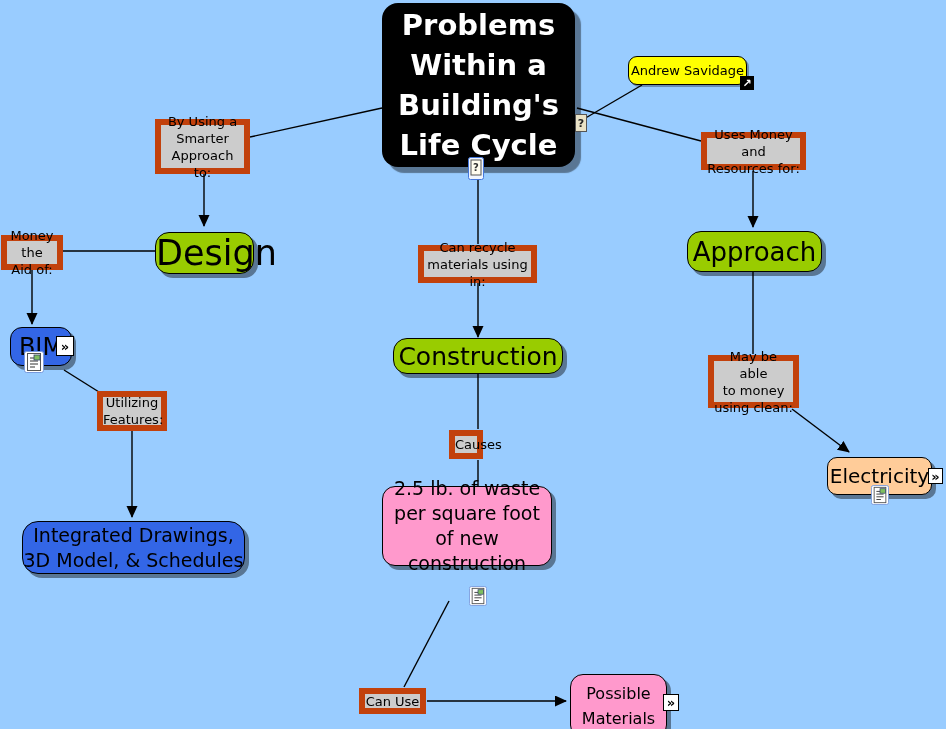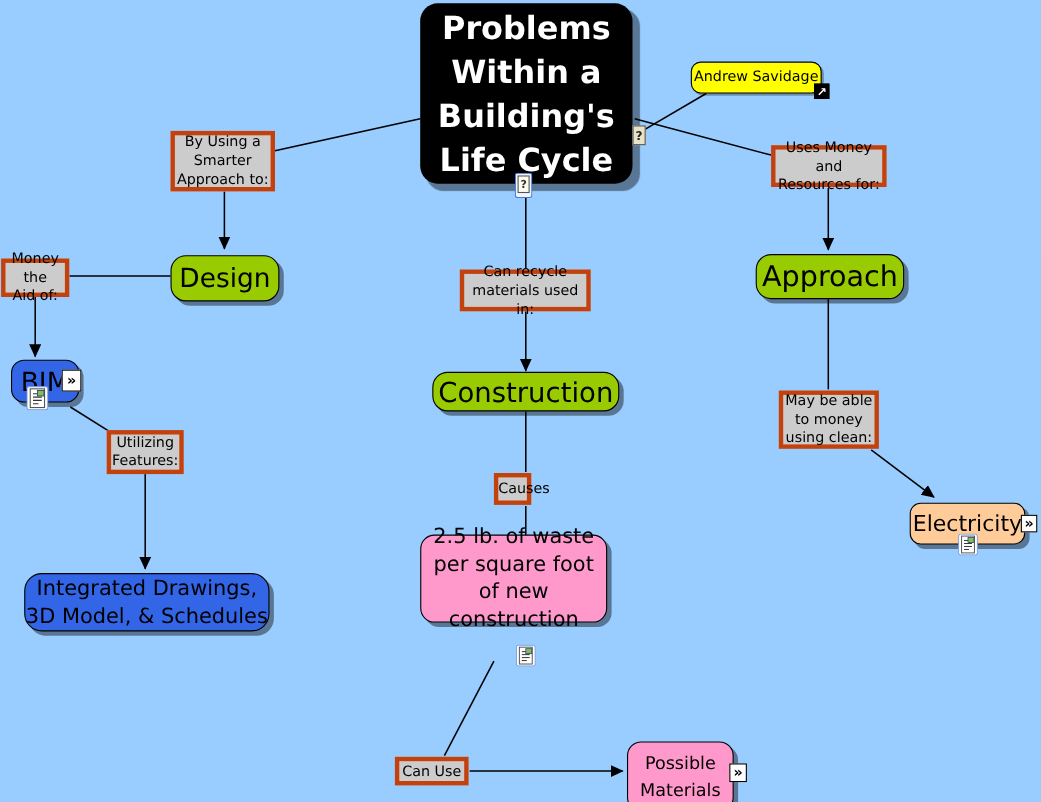--- a/index.html
+++ b/index.html
@@ -28,21 +28,21 @@
   }
   .green{background:#99CC00;border-radius:14px;}
   .blue{background:#3366E6;border-radius:12px;}
   .pink{background:#FF99CC;border-radius:13px;}
   .peach{background:#FFCC99;border-radius:10px;}
   .yellow{background:#FFFF00;border-radius:9px;font-size:13px;
     box-shadow:2px 2px 0 rgba(0,0,0,0.3);}
   .label{
     position:absolute;z-index:2;
     display:flex;align-items:center;justify-content:center;
-    background:#CCCCCC;border:4px solid #c2410c;
+    background:#CCCCCC;border:6px solid #c2410c;
     font-size:13px;line-height:17px;
     box-sizing:border-box;
   }
   .chip{
     position:absolute;z-index:4;
     display:flex;align-items:center;justify-content:center;
     box-sizing:border-box;
   }
   .chevron-chip{
     background:#fff;border:1.5px solid #000;
@@ -94,21 +94,21 @@
     <span>Problems
 Within a
 Building's
 Life Cycle</span>
   </div>
 
   <div class="node yellow" style="left:628px;top:56px;width:119px;height:29px;border-width:1px">
     <span>Andrew Savidage</span>
   </div>
 
-  <div class="node green" style="left:155px;top:232px;width:99px;height:42px;font-size:24px">
+  <div class="node green" style="left:155px;top:232px;width:99px;height:42px;font-size:35px">
     <span>Design</span>
   </div>
 
   <div class="node green" style="left:687px;top:231px;width:135px;height:41px;font-size:26px">
     <span>Approach</span>
   </div>
 
   <div class="node green" style="left:393px;top:338px;width:170px;height:36px;font-size:25px">
     <span>Construction</span>
   </div>
@@ -148,21 +148,21 @@
 Aid of:</span>
   </div>
 
   <div class="label" style="left:97px;top:391px;width:70px;height:40px">
     <span>Utilizing
 Features:</span>
   </div>
 
   <div class="label" style="left:418px;top:245px;width:119px;height:38px">
     <span>Can recycle
-materials used in:</span>
+materials using in:</span>
   </div>
 
   <div class="label" style="left:449px;top:430px;width:34px;height:29px">
     <span>Causes</span>
   </div>
 
   <div class="label" style="left:359px;top:688px;width:67px;height:26px">
     <span>Can Use</span>
   </div>
 

